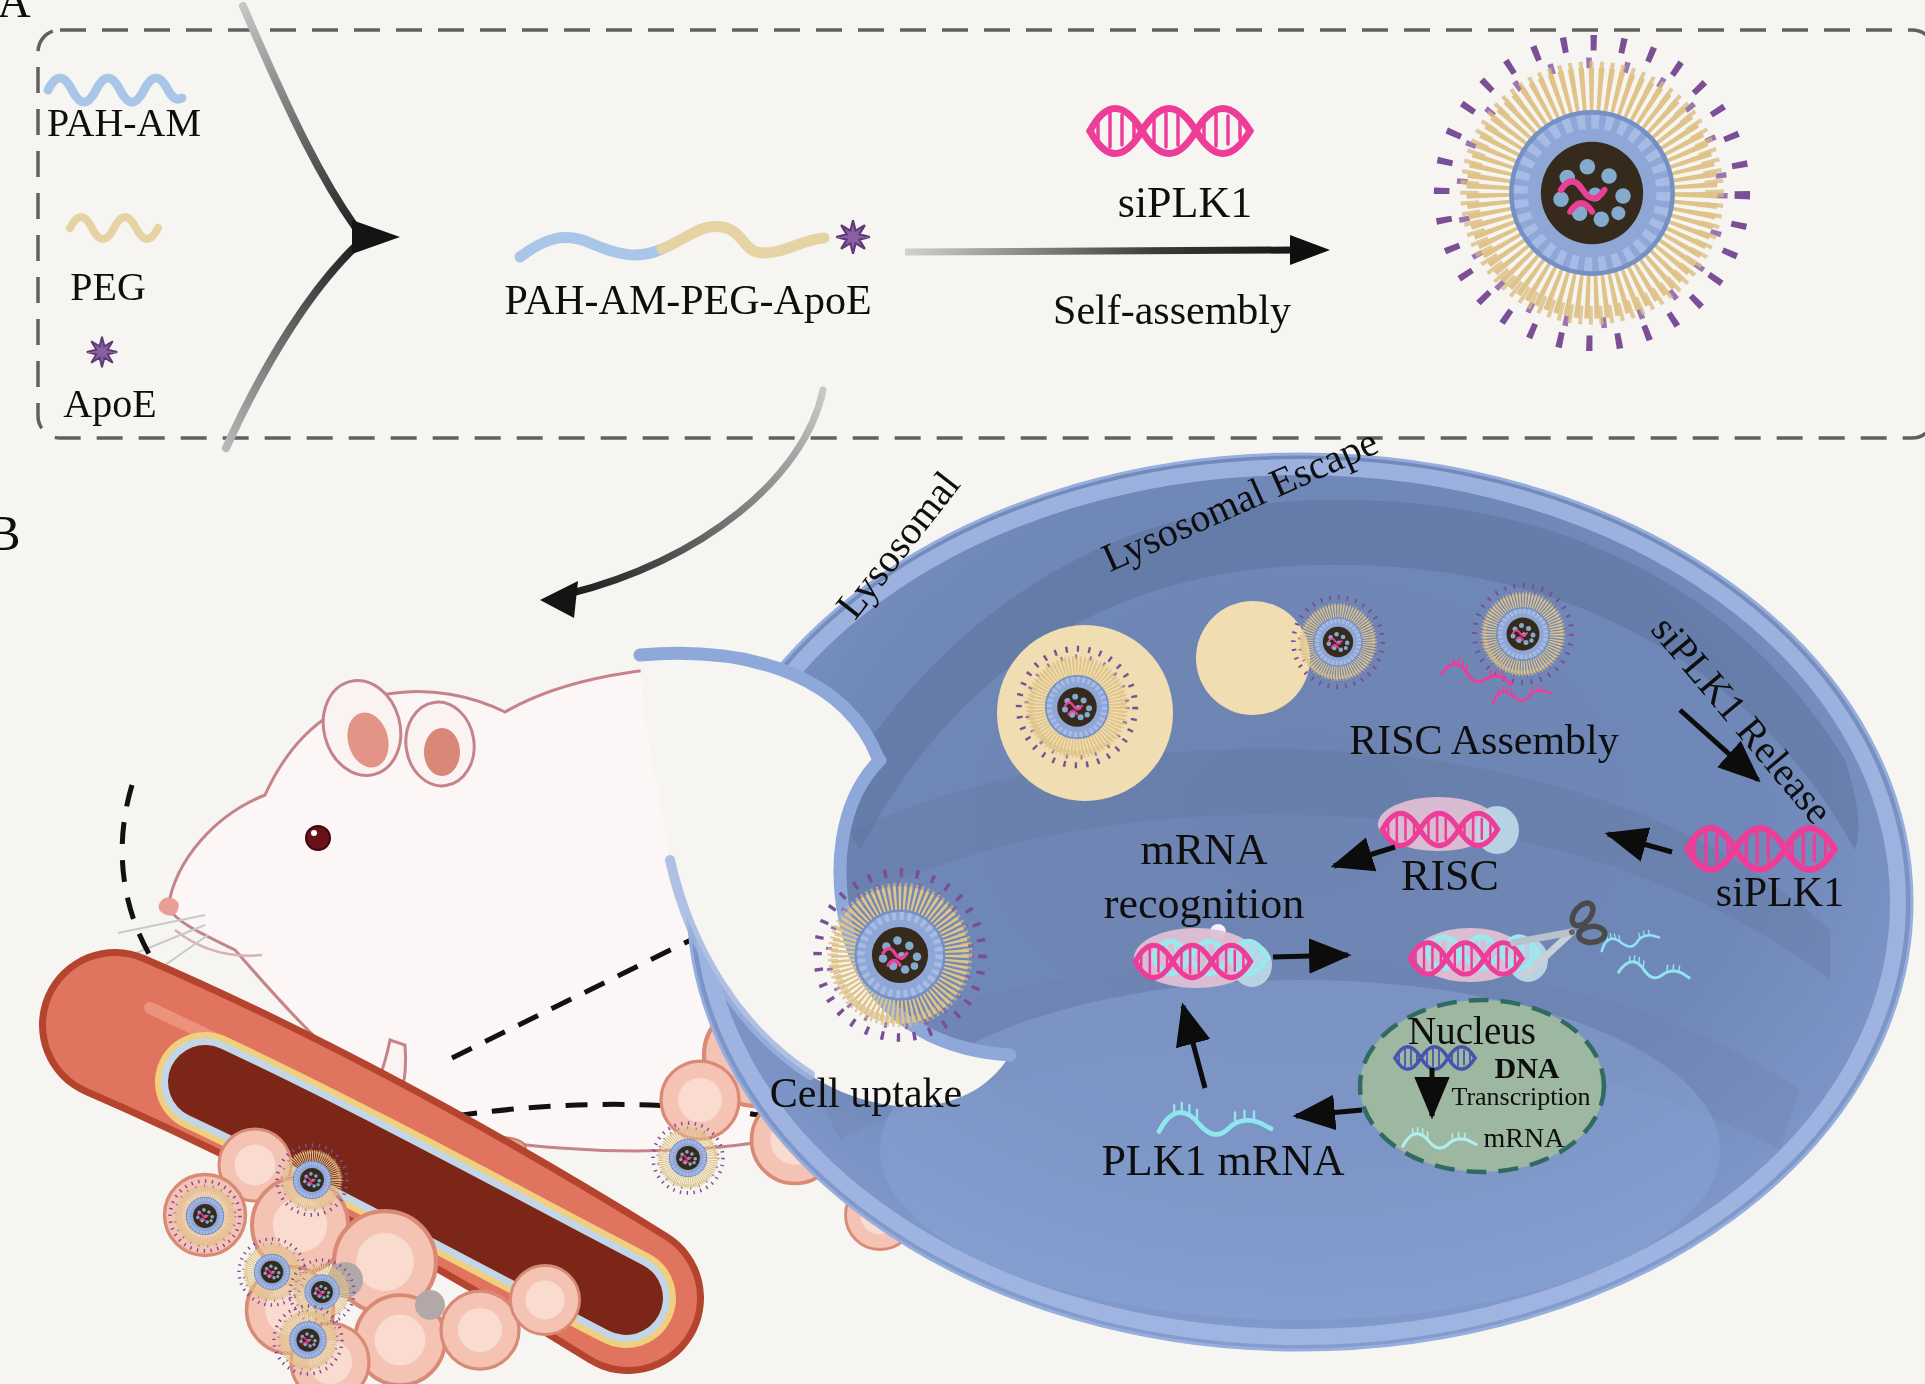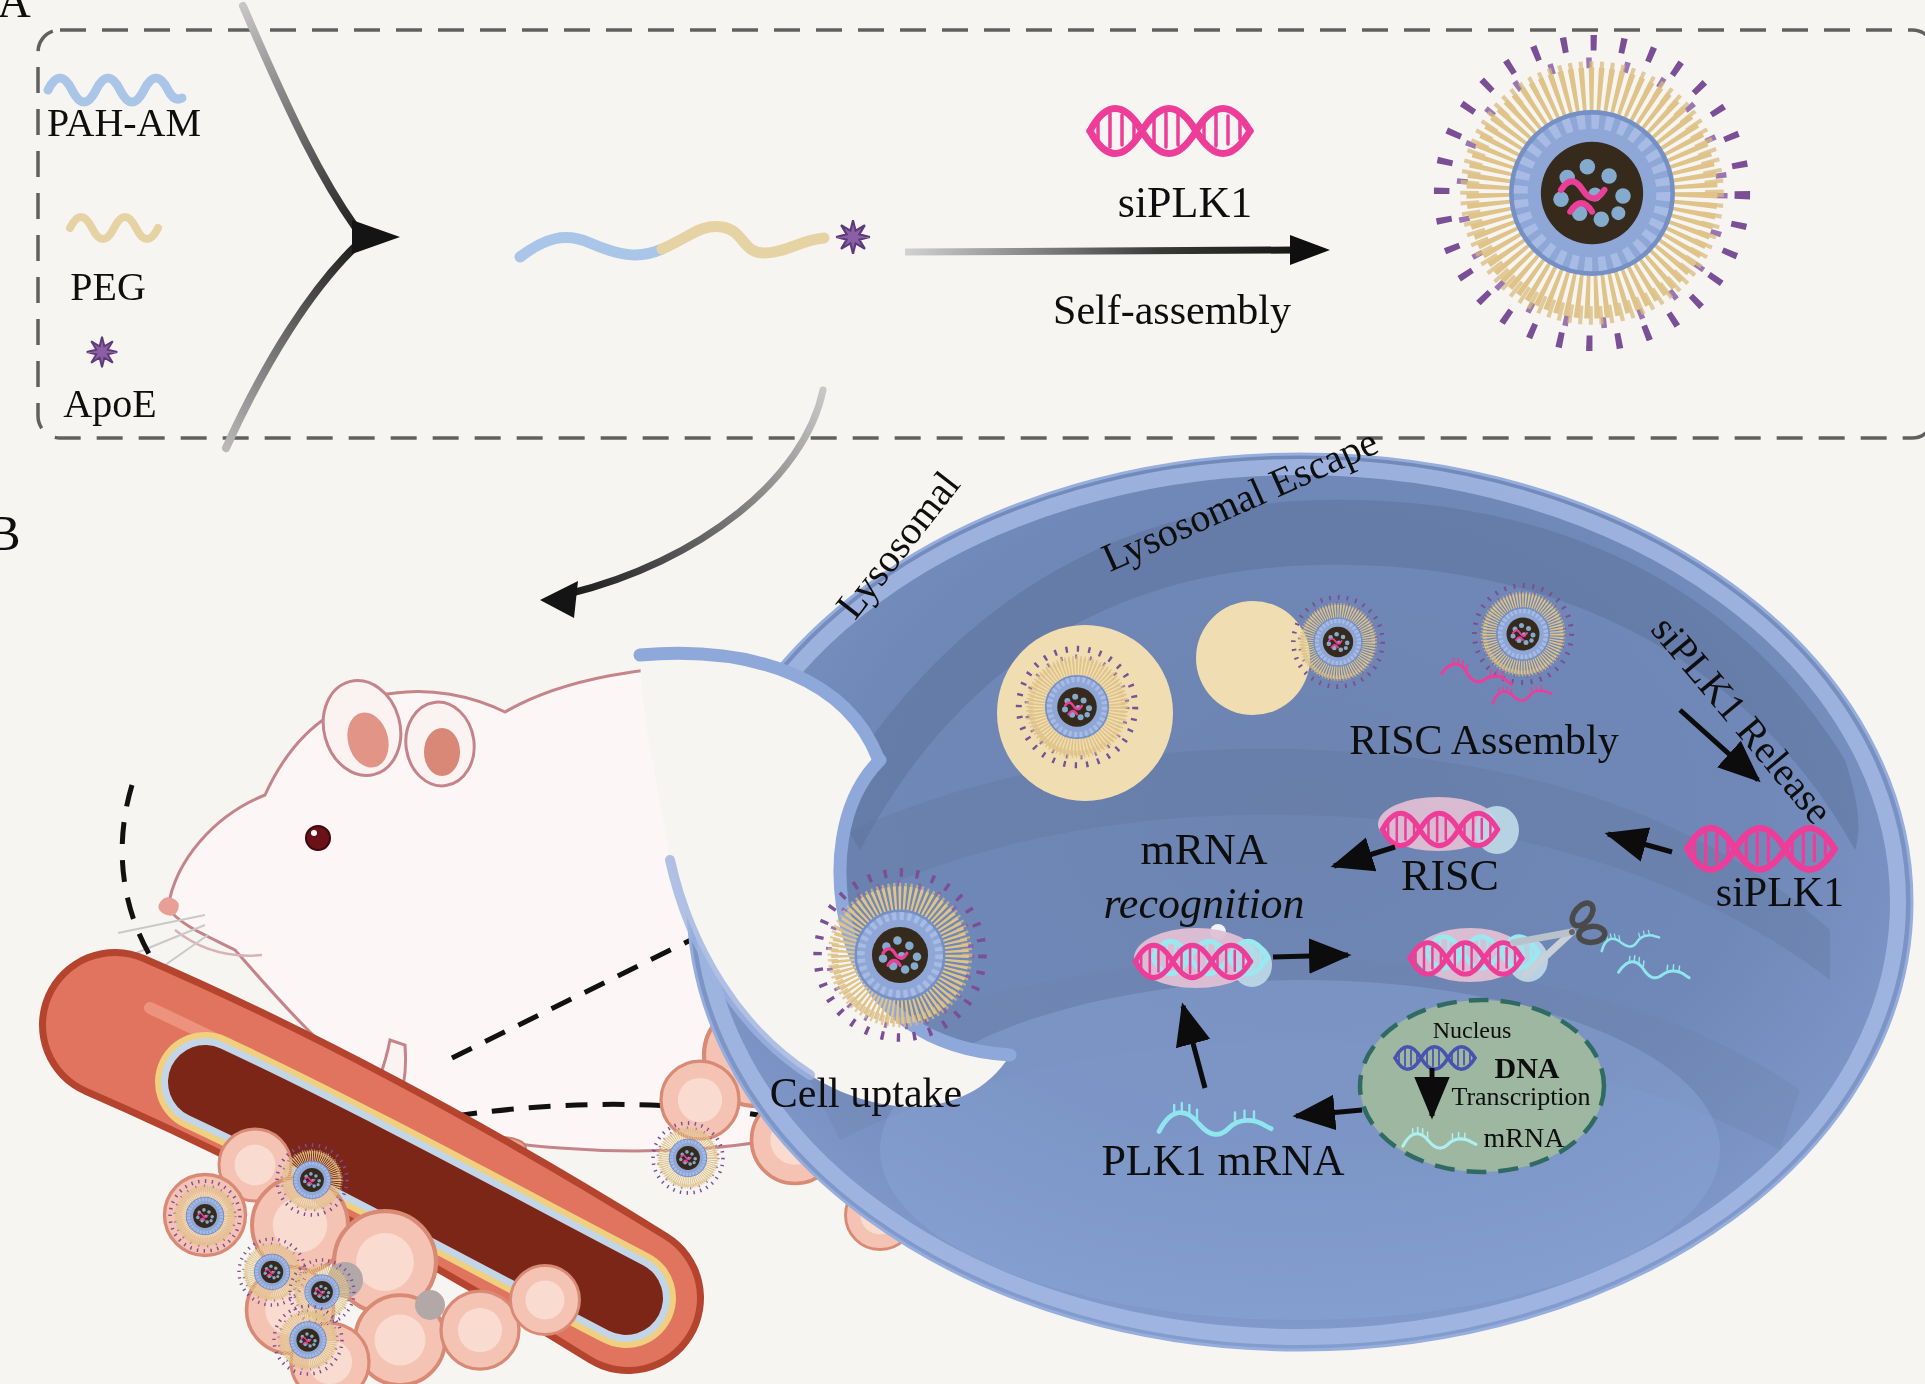--- a/index.html
+++ b/index.html
@@ -317,32 +317,33 @@
     <line x1="1205" y1="1088" x2="1183" y2="1006" marker-end="url(#ah)"></line>
     <line x1="1362" y1="1110" x2="1296" y2="1116" marker-end="url(#ah)"></line>
   </g>
 </g>
 </svg>
 
 <div class="lbl" style="left:14px;top:2px;font-size:46px;">A</div>
 <div class="lbl" style="left:124px;top:123px;font-size:40px;">PAH-AM</div>
 <div class="lbl" style="left:108px;top:287px;font-size:40px;text-align:right;">PEG</div>
 <div class="lbl" style="left:110px;top:404px;font-size:40px;">ApoE</div>
+<div class="lbl" style="left:688px;top:300px;font-size:42px;">PAH-AM-PEG-ApoE</div>
 <div class="lbl" style="left:1185px;top:203px;font-size:44px;">siPLK1</div>
 <div class="lbl" style="left:1172px;top:310px;font-size:42px;">Self-assembly</div>
 
 <div class="lbl" style="left:4px;top:533px;font-size:50px;">B</div>
 <div class="lbl rot" style="left:898px;top:545px;font-size:40px;transform:translate(-50%,-50%) rotate(-52deg);">Lysosomal</div>
 <div class="lbl rot" style="left:1240px;top:500px;font-size:40px;transform:translate(-50%,-50%) rotate(-24deg);">Lysosomal Escape</div>
 <div class="lbl rot" style="left:1742px;top:720px;font-size:40px;transform:translate(-50%,-50%) rotate(50deg);">siPLK1 Release</div>
 <div class="lbl" style="left:1780px;top:892px;font-size:42px;">siPLK1</div>
 <div class="lbl" style="left:1484px;top:740px;font-size:42px;">RISC Assembly</div>
 <div class="lbl" style="left:1450px;top:876px;font-size:44px;text-align:center;">RISC</div>
 <div class="lbl" style="left:1204px;top:850px;font-size:44px;">mRNA</div>
-<div class="lbl" style="left:1204px;top:904px;font-size:44px;font-style:italic;">recognition</div>
+<div class="lbl" style="left:1204px;top:904px;font-size:44px;">recognition</div>
 <div class="lbl" style="left:1223px;top:1161px;font-size:44px;">PLK1 mRNA</div>
 <div class="lbl" style="left:838px;top:1093px;font-size:42px;margin-left:28px;">Cell uptake</div>
-<div class="lbl" style="left:1472px;top:1031px;font-size:24px;">Nucleus</div>
+<div class="lbl" style="left:1472px;top:1031px;font-size:39px;">Nucleus</div>
 <div class="lbl" style="left:1527px;top:1068px;font-size:30px;font-weight:bold;">DNA</div>
 <div class="lbl" style="left:1521px;top:1097px;font-size:26px;">Transcription</div>
 <div class="lbl" style="left:1524px;top:1138px;font-size:28px;">mRNA</div>
 
 </div>
 
 </body></html>

